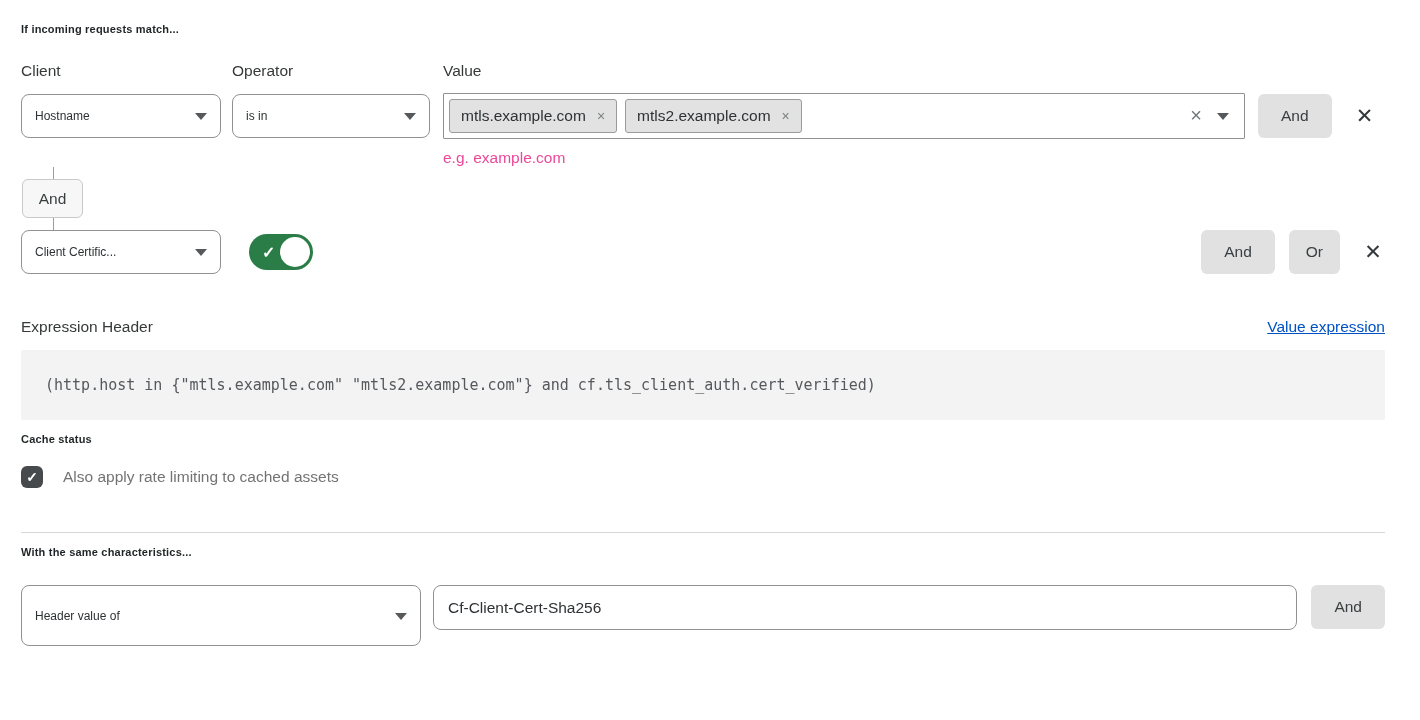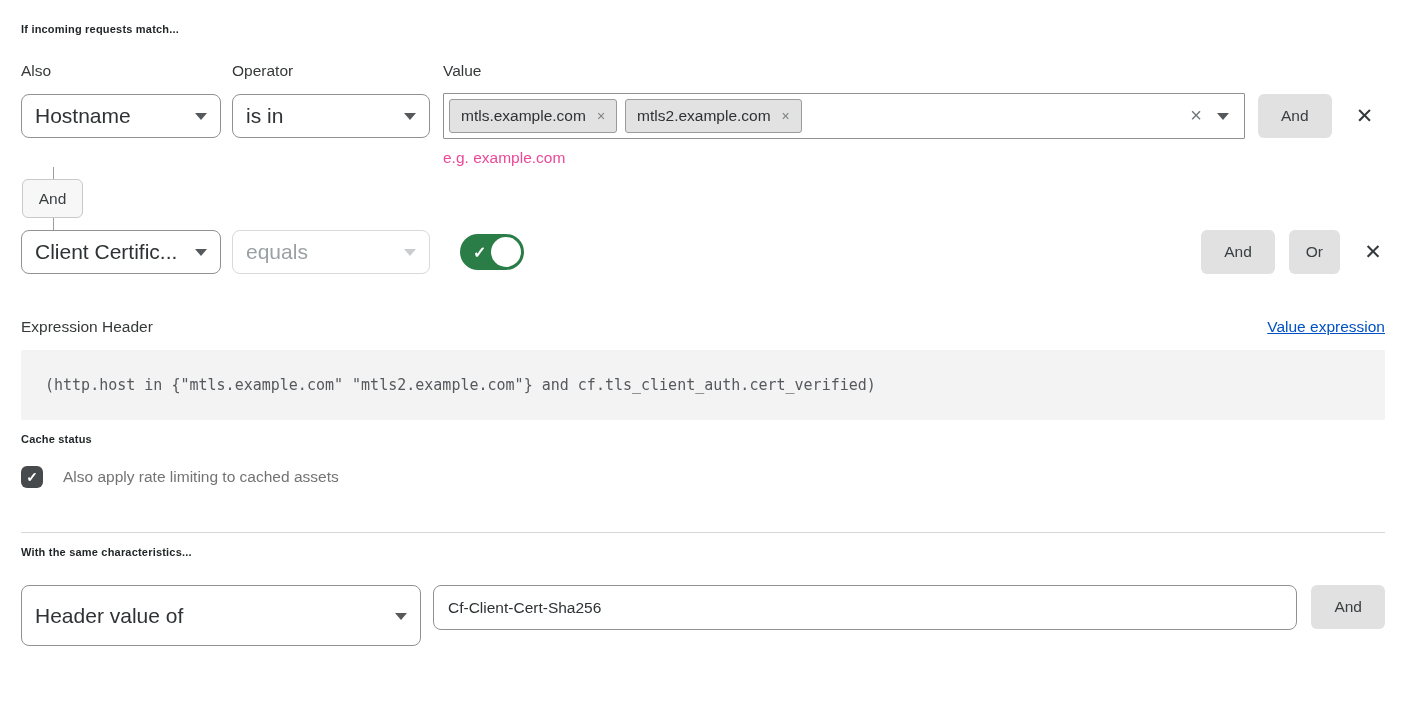--- a/index.html
+++ b/index.html
@@ -24,21 +24,21 @@
   .w-op    { width: 198px; margin-right: 13px; }
 
   
   .cond-row { display: flex; align-items: flex-start; margin-top: 14px; position: relative; }
   .cond-row.row2 { margin-top: 0; }
 
   .select {
     position: relative; height: 44px;
     border: 1px solid #8f9193; border-radius: 8px;
     background: #fff; display: flex; align-items: center;
-    padding: 0 44px 0 13px; font-size: 21px; color: #2e3234;
+    padding: 0 44px 0 13px; font-size: 12px; color: #2e3234;
     cursor: pointer; white-space: nowrap; overflow: hidden;
   }
   .select.disabled { border-color: #d7d9da; color: #9aa1a5; cursor: default; }
   .caret {
     position: absolute; right: 13px; top: 50%; margin-top: -3px;
     width: 0; height: 0;
     border-left: 6px solid transparent; border-right: 6px solid transparent;
     border-top: 7px solid #55595c;
   }
   .select.disabled .caret { border-top-color: #c9cdcf; }
@@ -140,21 +140,21 @@
   }
 </style>
 </head>
 <body>
 
 <div class="page">
 
   <h2 class="section-title">If incoming requests match...</h2>
 
   <div class="labels-row">
-    <span class="w-field">Also</span>
+    <span class="w-field">Client</span>
     <span class="w-op">Operator</span>
     <span>Value</span>
   </div>
 
   <div class="cond-row row1">
     <div class="select w-field">
       <span>Hostname</span>
       <span class="caret"></span>
     </div>
     <div class="select w-op">
@@ -184,24 +184,20 @@
     <div class="vline"></div>
     <button class="connector-btn">And</button>
     <div class="vline"></div>
   </div>
 
   <div class="cond-row row2">
     <div class="select w-field">
       <span>Client Certific...</span>
       <span class="caret"></span>
     </div>
-    <div class="select w-op disabled">
-      <span>equals</span>
-      <span class="caret"></span>
-    </div>
     <div class="toggle" id="cert-toggle" style="margin-left: 17px; background: rgb(42, 125, 70);">
       <span class="check">✓</span>
       <span class="knob"></span>
     </div>
     <div class="spacer"></div>
     <button class="btn">And</button>
     <button class="btn or">Or</button>
     <span class="close-x">✕</span>
   </div>
 

